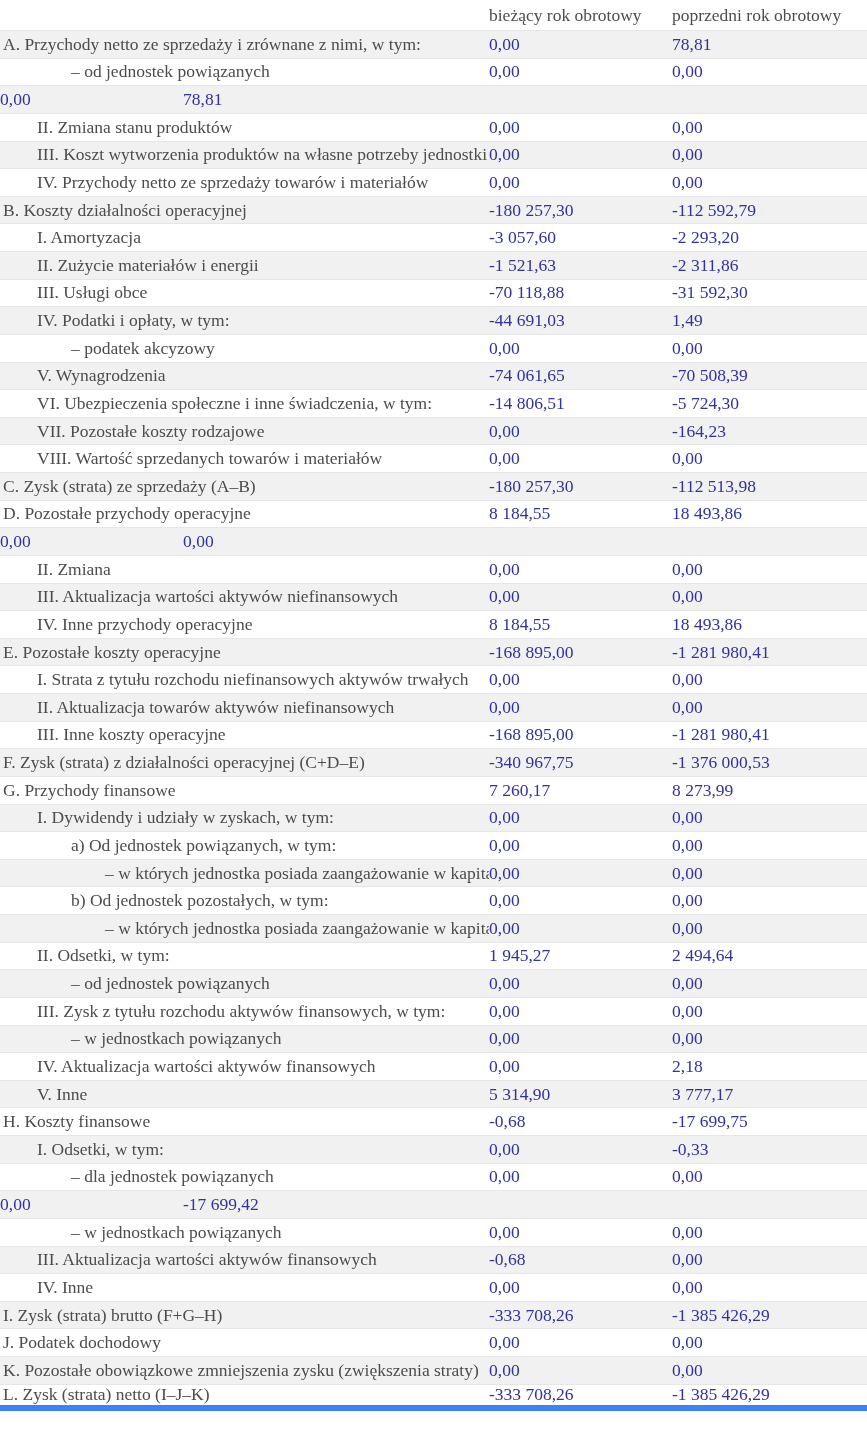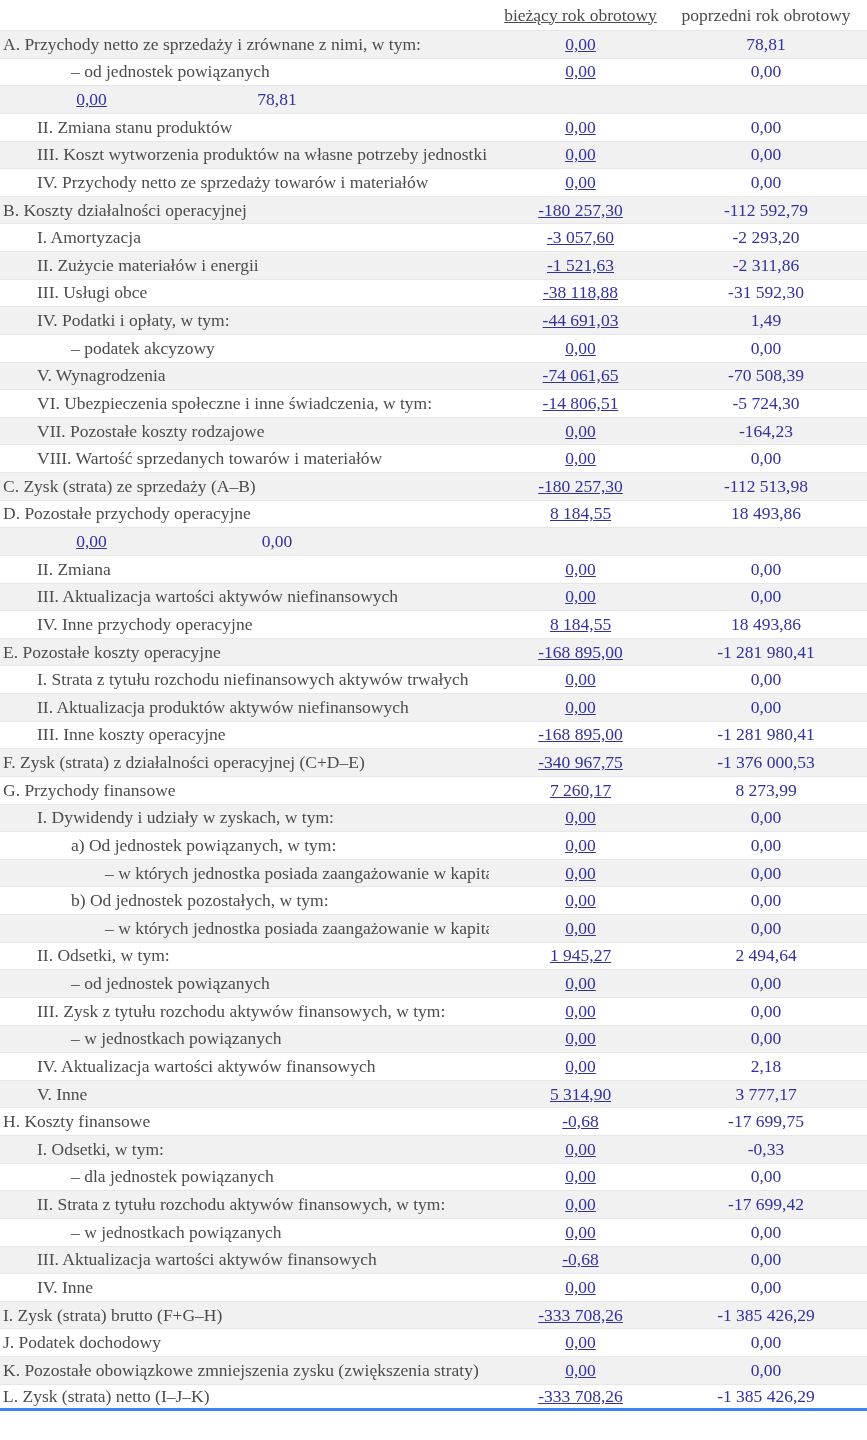--- a/index.html
+++ b/index.html
@@ -13,31 +13,31 @@
     height:30px;display:flex;align-items:center;
     box-sizing:border-box;padding-right:7px;background:#ffffff;
   }
   .rows .row{
     height:27.63px;display:flex;align-items:center;
     box-sizing:border-box;padding-right:7px;
     border-top:1px solid #e6e6e6;
   }
   .rows .row:nth-child(odd){background:#f1f1f1;}
   .rows .row:nth-child(even){background:#ffffff;}
-  .rows .row:last-child{border-bottom:3px solid #3b82f6;}
+  .rows .row:last-child{border-bottom:6px solid #3b82f6;}
   .lab{
     flex:1;white-space:nowrap;overflow:hidden;
     box-sizing:border-box;color:#4c4c4c;
   }
   .ind0{padding-left:3px;}
   .ind1{padding-left:37px;}
   .ind2{padding-left:71px;}
   .ind3{padding-left:105px;}
-  .v1{width:183px;text-align:center;white-space:nowrap;text-decoration:underline;}
-  .v2{width:188px;text-align:center;white-space:nowrap;}
+  .v1{width:183px;text-align:left;white-space:nowrap;}
+  .v2{width:188px;text-align:left;white-space:nowrap;}
   .rows .v1,.rows .v2{color:#32329F;}
   .hrow .v1,.hrow .v2{color:#4c4c4c;}
 </style>
 </head>
 <body>
 
 <div class="table">
   <div class="hrow">
     <div class="lab ind0"></div>
     <div class="v1">bieżący rok obrotowy</div>
@@ -92,21 +92,21 @@
   </div>
 
   <div class="row">
     <div class="lab ind1">II. Zużycie materiałów i energii</div>
     <div class="v1">-1 521,63</div>
     <div class="v2">-2 311,86</div>
   </div>
 
   <div class="row">
     <div class="lab ind1">III. Usługi obce</div>
-    <div class="v1">-38 118,88</div>
+    <div class="v1">-70 118,88</div>
     <div class="v2">-31 592,30</div>
   </div>
 
   <div class="row">
     <div class="lab ind1">IV. Podatki i opłaty, w tym:</div>
     <div class="v1">-44 691,03</div>
     <div class="v2">1,49</div>
   </div>
 
   <div class="row">
@@ -181,21 +181,21 @@
     <div class="v2">-1 281 980,41</div>
   </div>
 
   <div class="row">
     <div class="lab ind1">I. Strata z tytułu rozchodu niefinansowych aktywów trwałych</div>
     <div class="v1">0,00</div>
     <div class="v2">0,00</div>
   </div>
 
   <div class="row">
-    <div class="lab ind1">II. Aktualizacja produktów aktywów niefinansowych</div>
+    <div class="lab ind1">II. Aktualizacja towarów aktywów niefinansowych</div>
     <div class="v1">0,00</div>
     <div class="v2">0,00</div>
   </div>
 
   <div class="row">
     <div class="lab ind1">III. Inne koszty operacyjne</div>
     <div class="v1">-168 895,00</div>
     <div class="v2">-1 281 980,41</div>
   </div>
 
@@ -289,21 +289,20 @@
     <div class="v2">-0,33</div>
   </div>
 
   <div class="row">
     <div class="lab ind2">– dla jednostek powiązanych</div>
     <div class="v1">0,00</div>
     <div class="v2">0,00</div>
   </div>
 
   <div class="row">
-    <div class="lab ind1">II. Strata z tytułu rozchodu aktywów finansowych, w tym:</div>
     <div class="v1">0,00</div>
     <div class="v2">-17 699,42</div>
   </div>
 
   <div class="row">
     <div class="lab ind2">– w jednostkach powiązanych</div>
     <div class="v1">0,00</div>
     <div class="v2">0,00</div>
   </div>
 

